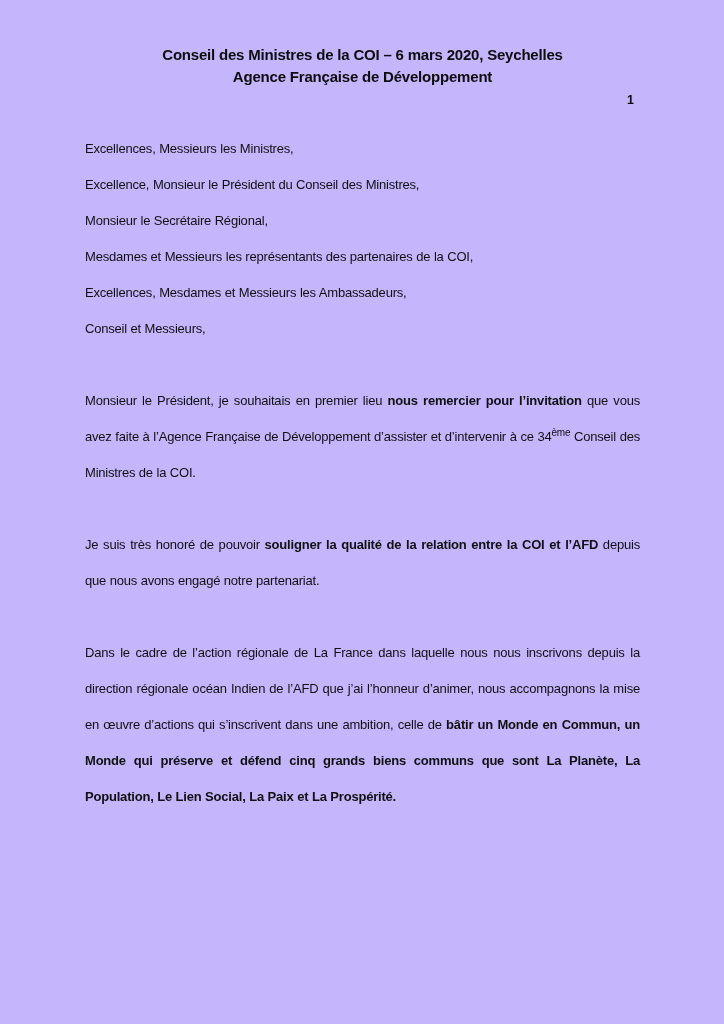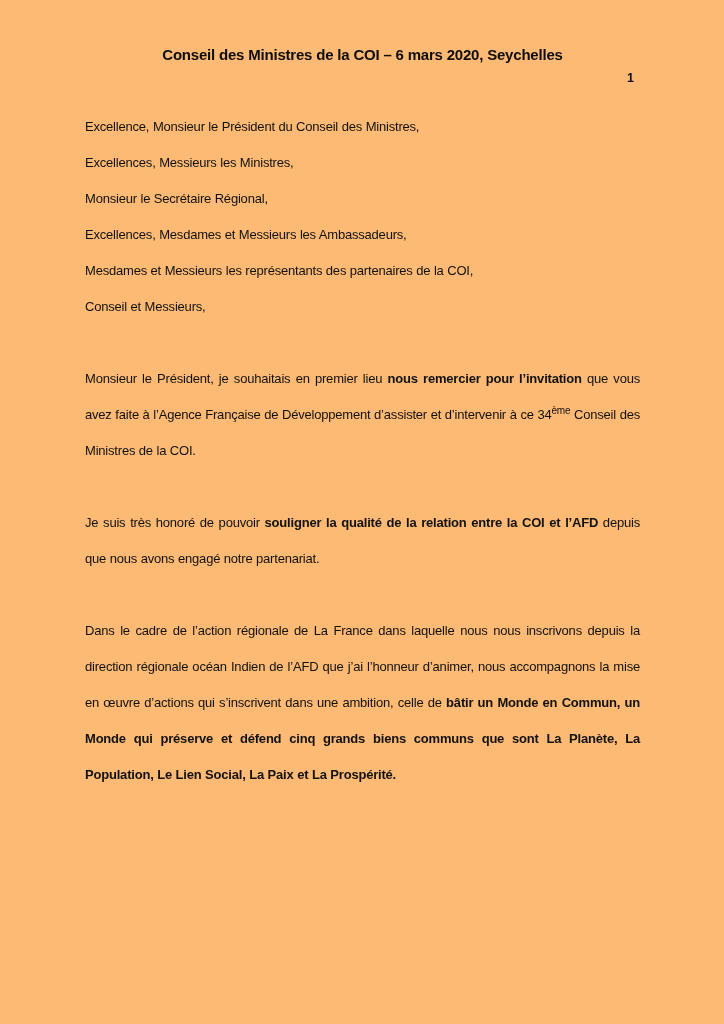--- a/index.html
+++ b/index.html
@@ -2,21 +2,21 @@
 <html lang="fr"><head>
 <meta charset="utf-8">
 <style>
   * { margin: 0; padding: 0; box-sizing: border-box; }
   html, body { background: #ffffff; }
   .page {
     position: relative;
     width: 724px;
     height: 1024px;
     margin: 0 auto;
-    background: #fdba74;
+    background: #c4b5fd;
     color: #111111;
     font-family: "Liberation Sans", sans-serif;
     padding: 44px 84px 0 85px;
     overflow: hidden;
   }
   .title-block {
     text-align: center;
     font-weight: 700;
     font-size: 15px;
     line-height: 22px;
@@ -47,28 +47,29 @@
     vertical-align: super;
     font-weight: 400;
   }
 </style>
 </head>
 <body>
 
 <div class="page">
   <header class="title-block">
     <div class="title-line">Conseil des Ministres de la COI – 6 mars 2020, Seychelles</div>
+    <div class="title-line">Agence Française de Développement</div>
   </header>
   <div class="page-number">1</div>
   <main class="doc-body" id="doc-body">
+      <p class="para"><span>Excellences, Messieurs les Ministres,</span></p>
       <p class="para"><span>Excellence, Monsieur le Président du Conseil des Ministres,</span></p>
-      <p class="para"><span>Excellences, Messieurs les Ministres,</span></p>
       <p class="para"><span>Monsieur le Secrétaire Régional,</span></p>
+      <p class="para"><span>Mesdames et Messieurs les représentants des partenaires de la COI,</span></p>
       <p class="para"><span>Excellences, Mesdames et Messieurs les Ambassadeurs,</span></p>
-      <p class="para"><span>Mesdames et Messieurs les représentants des partenaires de la COI,</span></p>
       <p class="para"><span>Conseil et Messieurs,</span></p>
       <p class="spacer"></p>
       <p class="para"><span>Monsieur le Président, je souhaitais en premier lieu </span><span class="bold">nous remercier pour l’invitation</span><span> que vous avez faite à l’Agence Française de Développement d’assister et d’intervenir à ce 34</span><sup class="ordinal">ème</sup><span> Conseil des Ministres de la COI.</span></p>
       <p class="spacer"></p>
       <p class="para"><span>Je suis très honoré de pouvoir </span><span class="bold">souligner la qualité de la relation entre la COI et l’AFD</span><span> depuis que nous avons engagé notre partenariat.</span></p>
       <p class="spacer"></p>
       <p class="para"><span>Dans le cadre de  l’action régionale de La France dans laquelle nous nous inscrivons depuis la direction régionale océan Indien de l’AFD que j’ai l’honneur d’animer, nous accompagnons la mise en œuvre d’actions qui s’inscrivent dans une ambition, celle de </span><span class="bold">bâtir un Monde en Commun, un Monde qui préserve et défend cinq grands biens communs que sont La Planète, La Population, Le Lien Social, La Paix et La Prospérité.</span></p>
     </main>
 </div>
 

